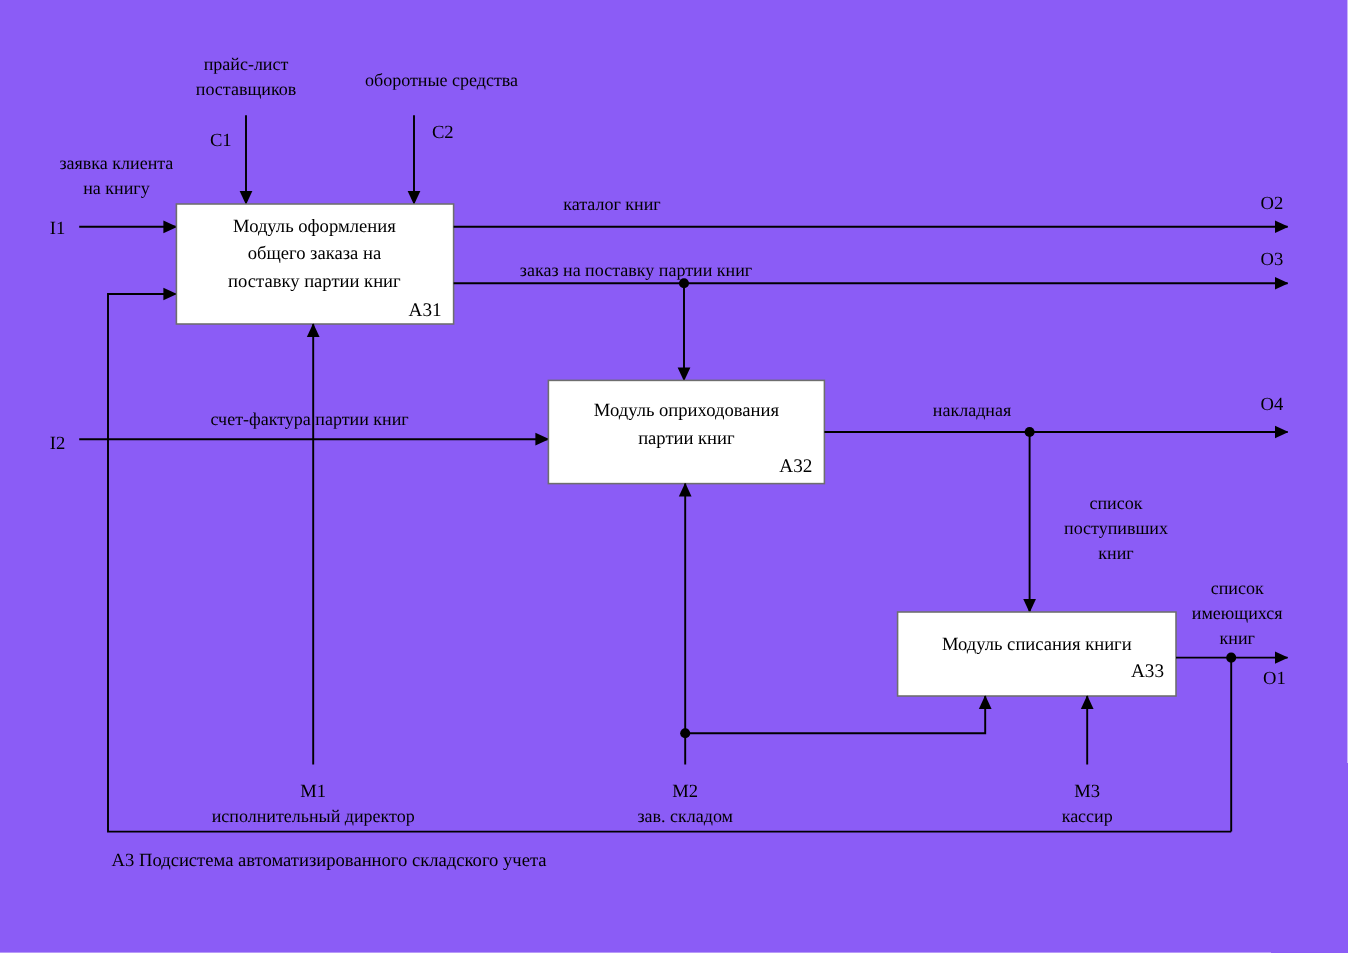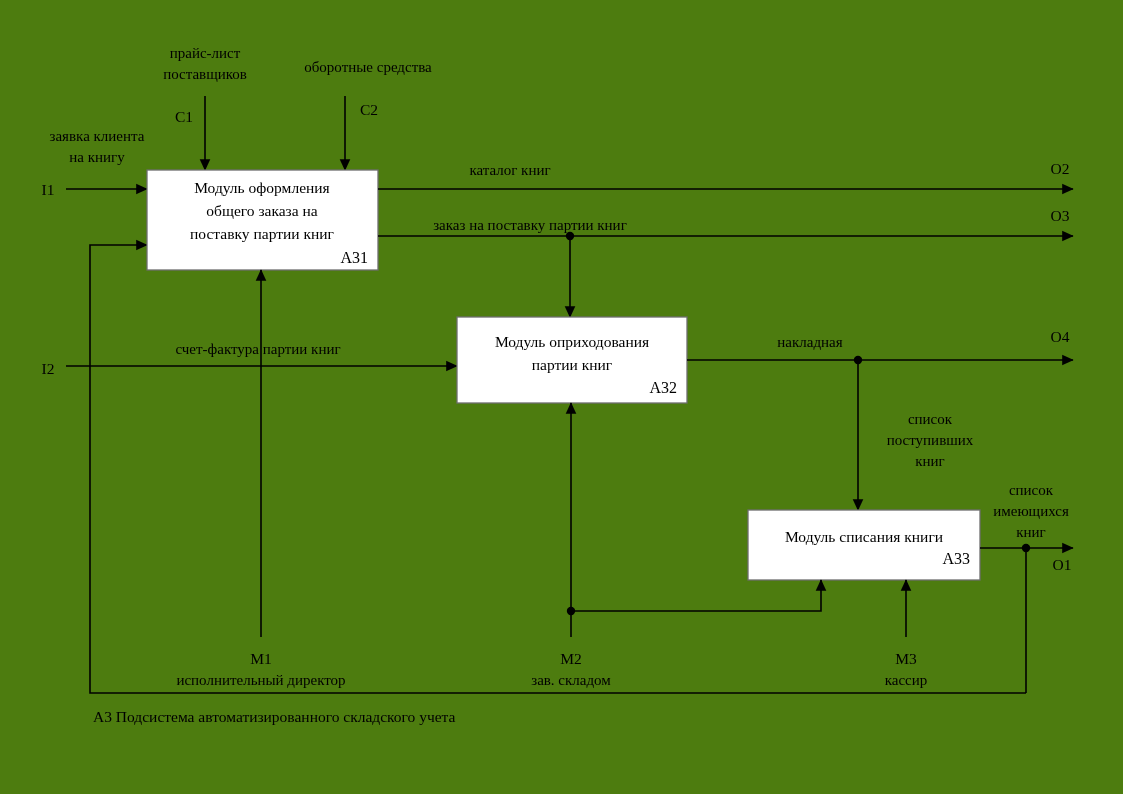--- a/index.html
+++ b/index.html
@@ -7,21 +7,21 @@
     padding: 0;
     background: #ffffff;
   }
   body {
     font-family: "Liberation Serif", "DejaVu Serif", serif;
   }
   #diagram-root {
     position: relative;
     width: 1123px;
     height: 794px;
-    background: #4d7c0f;
+    background: #8b5cf6;
     overflow: hidden;
   }
   svg#idef0 {
     display: block;
     width: 1123px;
     height: 794px;
   }
   .flow-line {
     stroke: #000000;
     stroke-width: 1.6;

